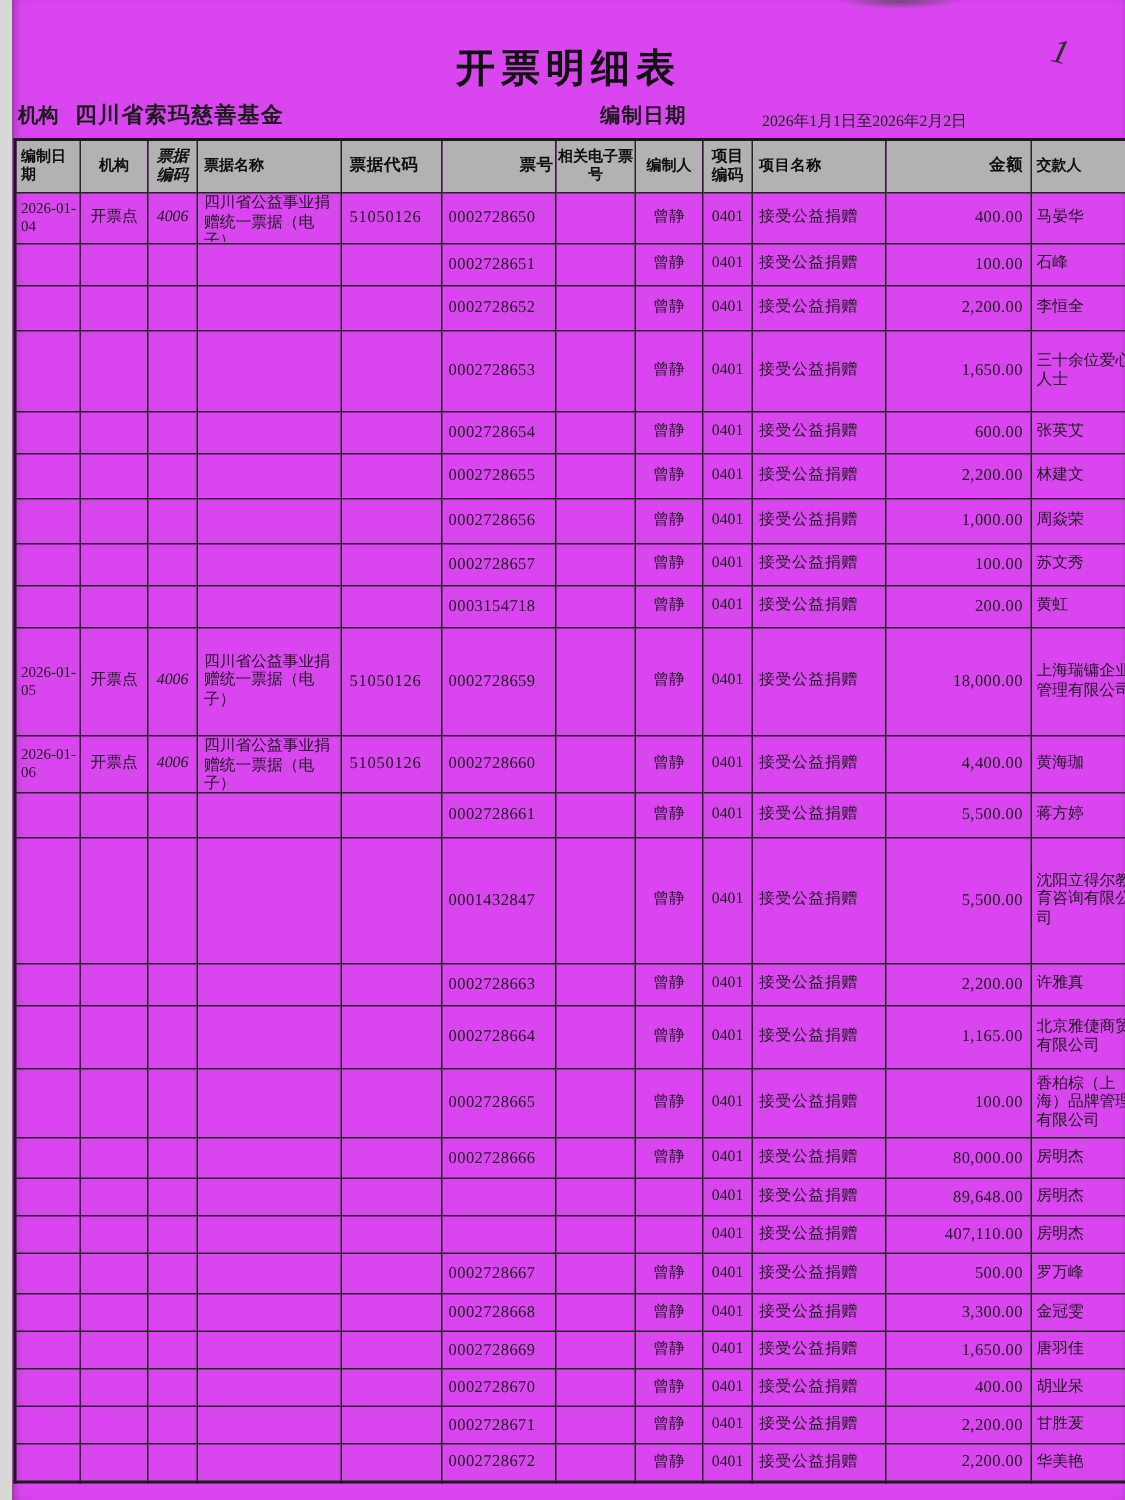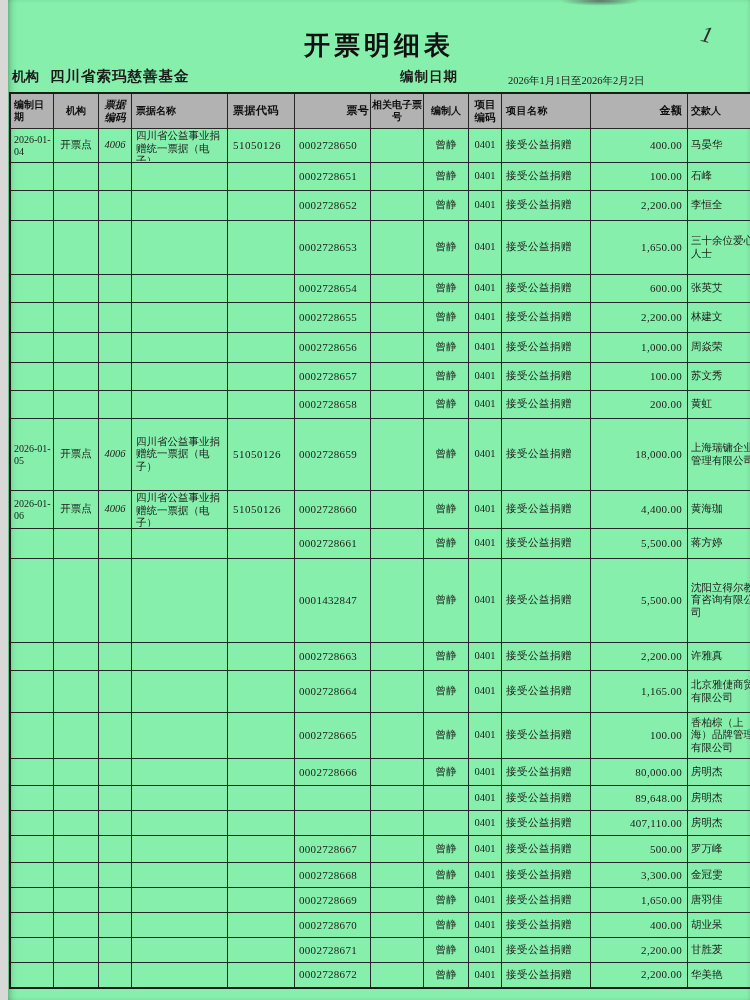--- a/index.html
+++ b/index.html
@@ -4,21 +4,21 @@
 <style>
   html,body{margin:0;padding:0;}
   body{
     width:750px;height:1000px;overflow:hidden;position:relative;
     background:#d8d8d6;
     font-family:"Liberation Serif","DejaVu Serif",serif;
     color:#1c1c1c;
   }
   .page{
     position:absolute;left:8px;top:0;width:742px;height:1000px;
-    background:#86efac;
+    background:#d946ef;
     box-shadow:inset 6px 0 8px -6px rgba(0,0,0,.45), inset -2px 0 4px -2px rgba(0,0,0,.15);
   }
   .smudge{
     position:absolute;left:552px;top:-4px;width:80px;height:10px;
     background:radial-gradient(ellipse at center,#4a4a4a 0%,rgba(74,74,74,0) 70%);
     opacity:.7;border-radius:50%;
   }
   .title{
     position:absolute;top:28px;left:0;width:742px;text-align:center;
     font-size:26px;font-weight:bold;letter-spacing:4px;color:#111;
@@ -404,21 +404,21 @@
             <td class="col-bill_code">
               <div class="cw"></div>
             </td>
             <td class="col-bill_name">
               <div class="cw"></div>
             </td>
             <td class="col-bill_serial">
               <div class="cw"></div>
             </td>
             <td class="col-ticket_no">
-              <div class="cw">0002728658</div>
+              <div class="cw">0003154718</div>
             </td>
             <td class="col-e_ticket">
               <div class="cw"></div>
             </td>
             <td class="col-preparer">
               <div class="cw">曾静</div>
             </td>
             <td class="col-project_code">
               <div class="cw">0401</div>
             </td>

